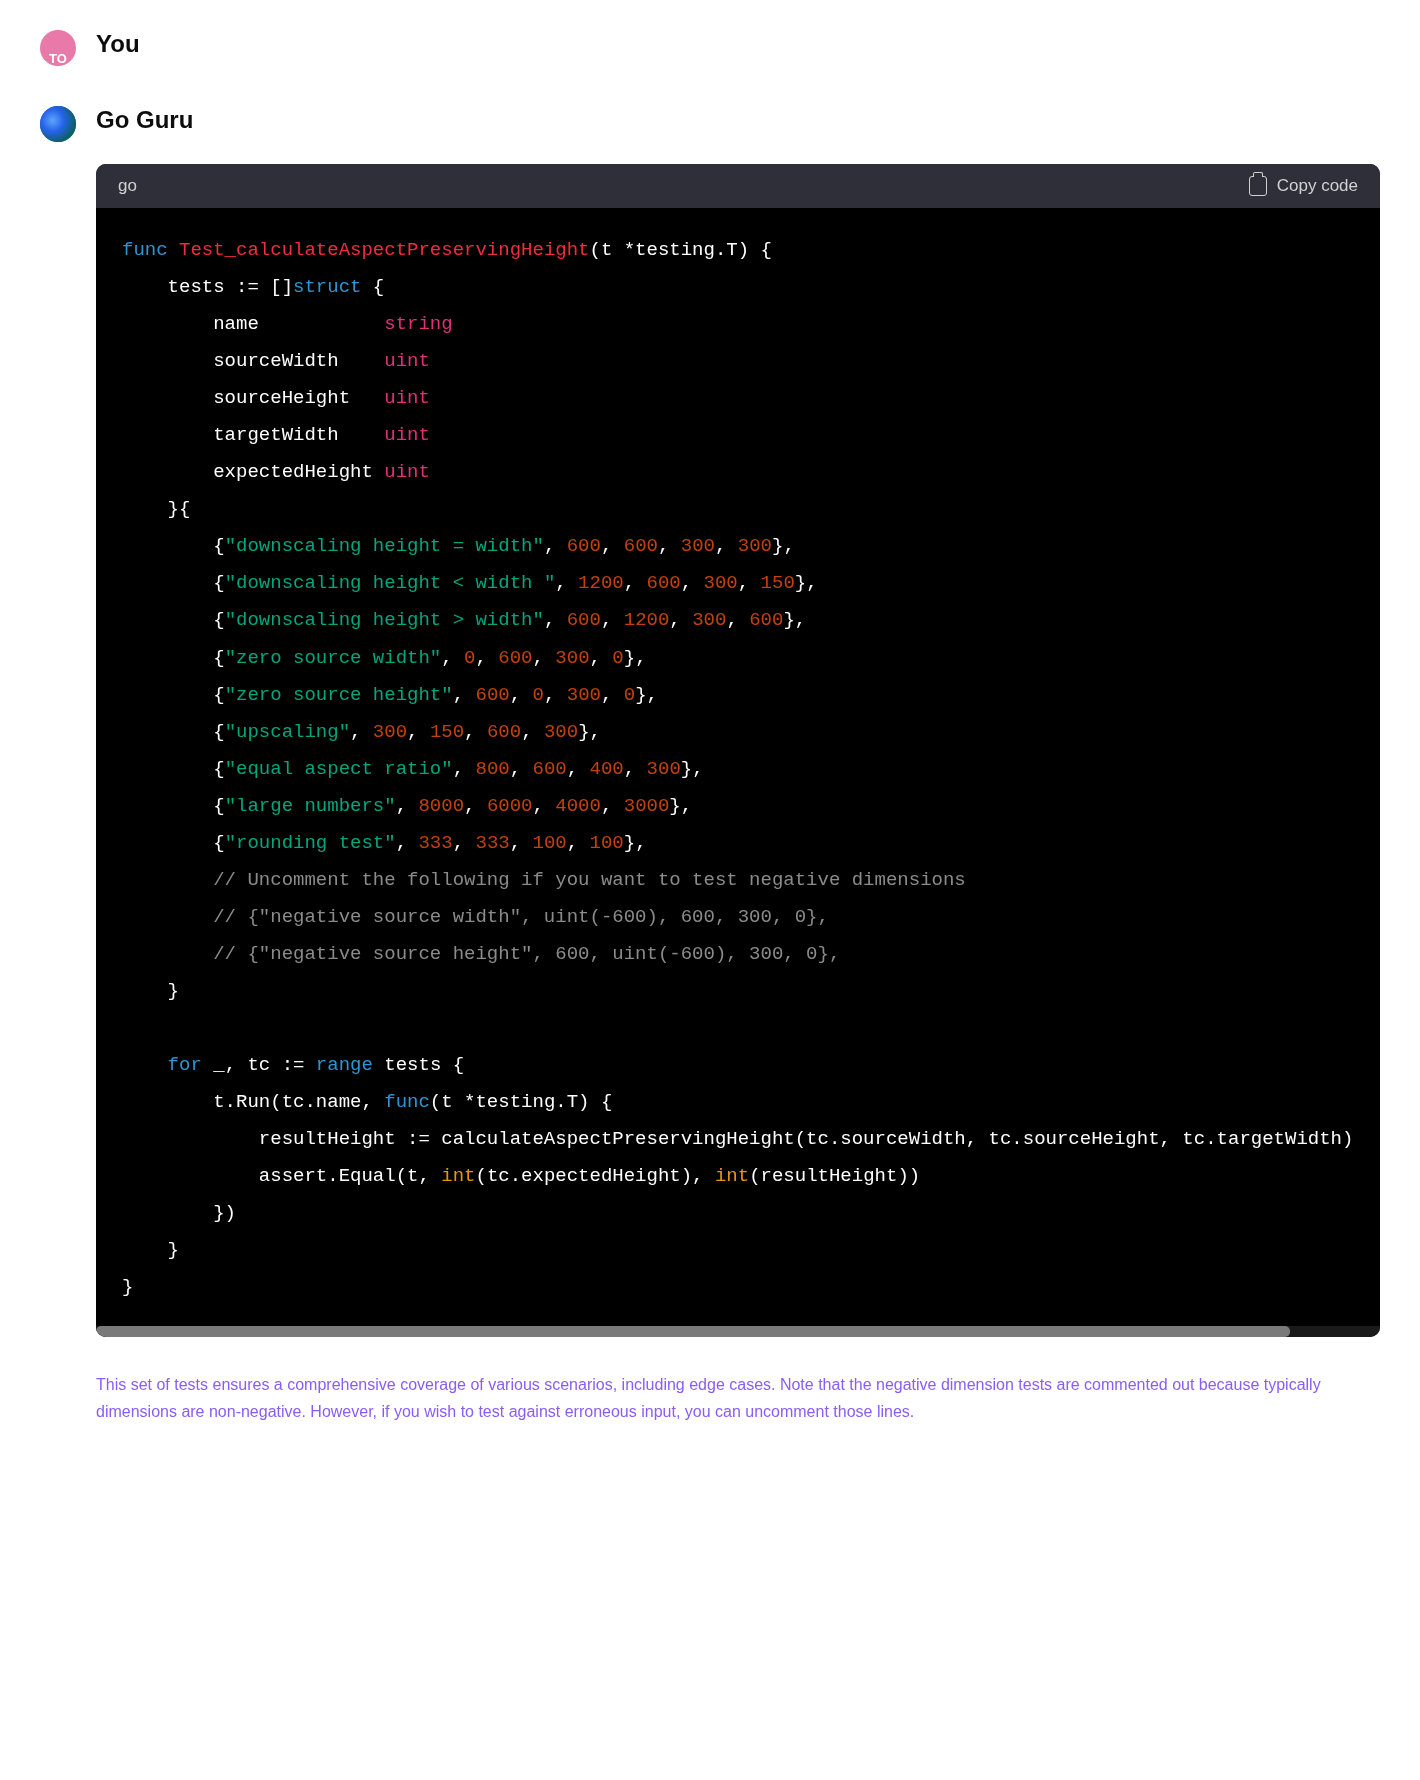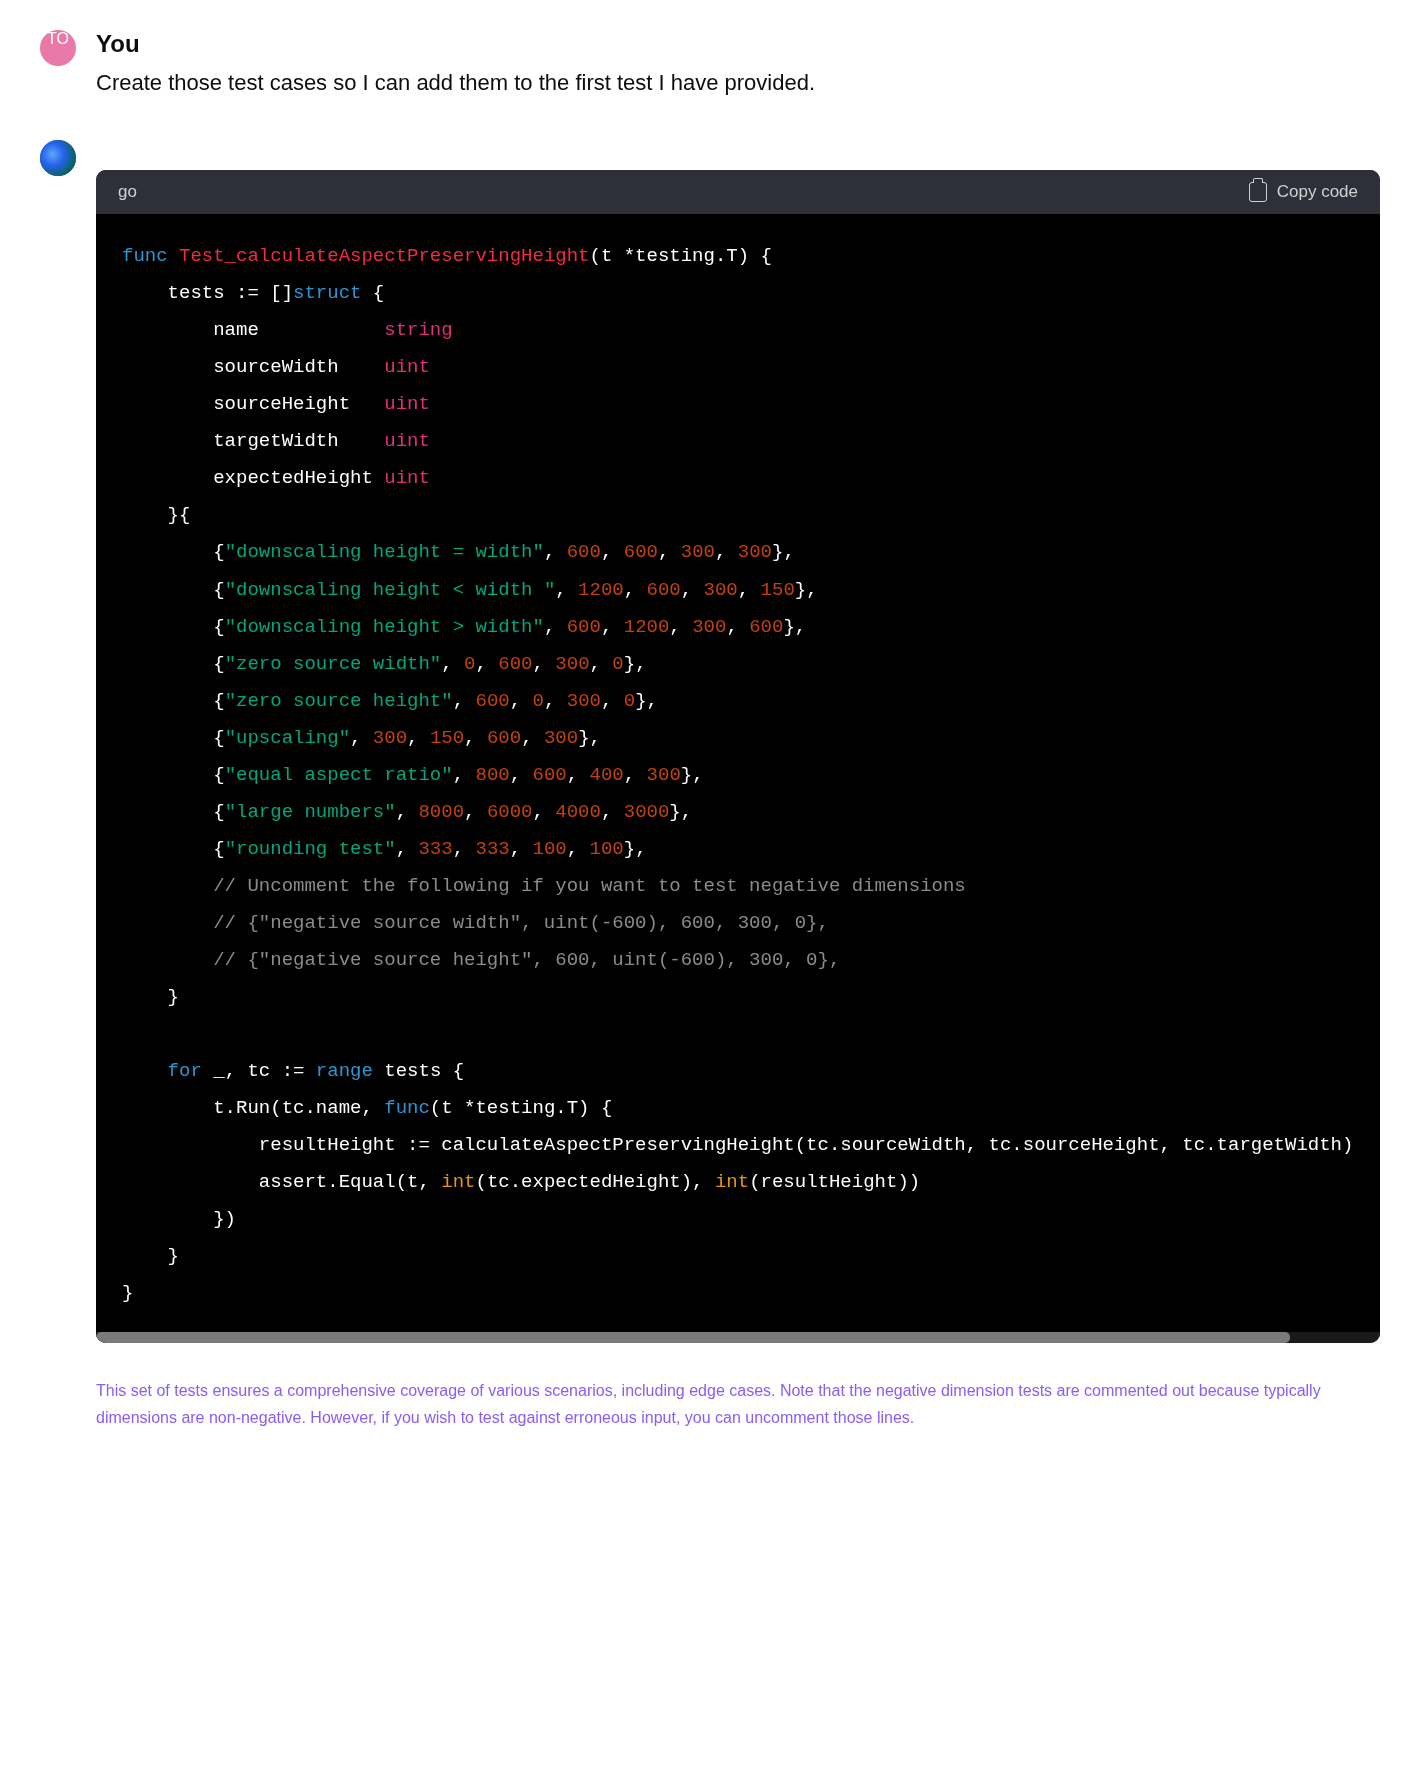--- a/index.html
+++ b/index.html
@@ -18,24 +18,24 @@
       display: flex;
       gap: 20px;
       margin-bottom: 40px;
     }
     .avatar {
       width: 36px;
       height: 36px;
       border-radius: 50%;
       flex-shrink: 0;
       display: flex;
-      align-items: flex-start;
+      align-items: flex-end;
       justify-content: center;
-      font-size: 16px;
-      font-weight: 400;
+      font-size: 13px;
+      font-weight: 700;
     }
     .avatar-user {
       background: #e879a8;
       color: #ffffff;
     }
     .avatar-bot {
       background: linear-gradient(135deg, #3b82f6 0%, #1e40af 50%, #10b981 100%);
       position: relative;
       overflow: hidden;
     }
@@ -143,27 +143,27 @@
   </style>
 </head>
 <body>
 
 <div class="message">
   <div class="avatar avatar-user">
     <span>TO</span>
   </div>
   <div class="message-content">
     <div class="sender-name">You</div>
-    <div class="msg-text">Create those test cases so I can add them to the first test I have provided.</div>
   </div>
 </div>
 
 <div class="message">
   <div class="avatar avatar-bot"></div>
   <div class="message-content">
+    <div class="sender-name">Go Guru</div>
 
     <div class="code-block">
       <div class="code-header">
         <span>go</span>
         <div class="copy-btn">
           <span class="copy-icon"></span>
           <span>Copy code</span>
         </div>
       </div>
       <div class="code-body">

